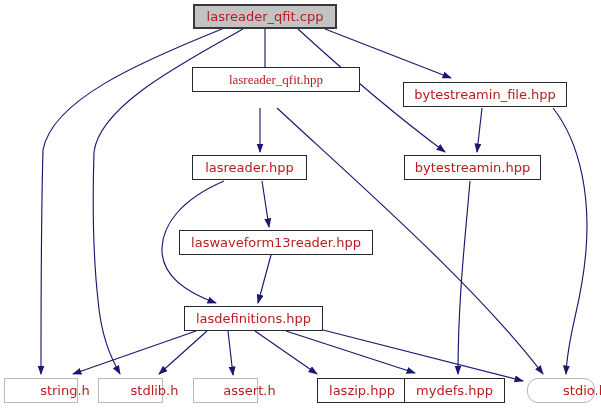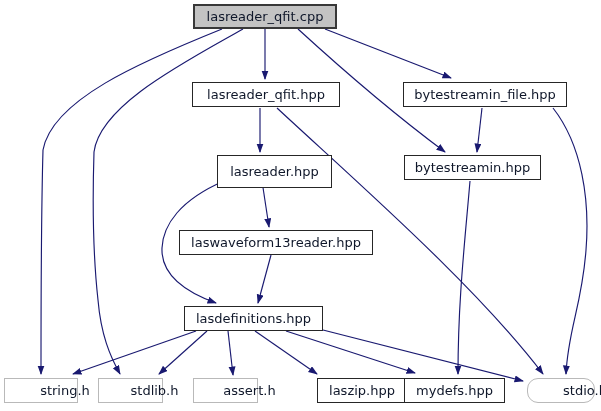--- a/index.html
+++ b/index.html
@@ -28,21 +28,21 @@
     stroke-width: 1.15;
   }
   .node {
     position: absolute;
     box-sizing: border-box;
     display: flex;
     align-items: center;
     justify-content: center;
     font-size: 13px;
     line-height: 1;
-    color: #0f172a;
+    color: #b91c1c;
     background: #ffffff;
     white-space: nowrap;
     z-index: 2;
   }
   .node.project { border: 1px solid #262626; }
   .node.system  { border: 1px solid #b9b9b9; padding-left: 48px; }
   .node.selected {
     border: 2px solid #383838;
     background: #c3c3c3;
   }
@@ -74,23 +74,23 @@
         <path d="M207,331 L159,374" class="edge" marker-end="url(#arrow)"></path>
         <path d="M228,331 L233,375" class="edge" marker-end="url(#arrow)"></path>
         <path d="M255,331 L317,374" class="edge" marker-end="url(#arrow)"></path>
         <path d="M286,331 L415,373" class="edge" marker-end="url(#arrow)"></path>
         <path d="M323,330 L523,381" class="edge" marker-end="url(#arrow)"></path>
         <path d="M470,181 C465,240 458,300 458,374" class="edge" marker-end="url(#arrow)"></path>
       </g>
   </svg>
 
 <div class="node selected" style="left: 193px; top: 4px; width: 144px; height: 25px;">lasreader_qfit.cpp</div>
-    <div class="node project" style="left: 192px; top: 82px; width: 148px; height: 25px;">lasreader_qfit.hpp</div>
+    <div class="node project" style="left: 192px; top: 67px; width: 168px; height: 25px; font-family: Liberation Serif, serif;">lasreader_qfit.hpp</div>
     <div class="node project" style="left: 403px; top: 82px; width: 164px; height: 25px; text-align: center;">bytestreamin_file.hpp</div>
-    <div class="node project" style="left: 217px; top: 155px; width: 115px; height: 33px;">lasreader.hpp</div>
+    <div class="node project" style="left: 192px; top: 155px; width: 115px; height: 25px;">lasreader.hpp</div>
     <div class="node project" style="left: 404px; top: 155px; width: 137px; height: 25px;">bytestreamin.hpp</div>
     <div class="node project" style="left: 179px; top: 230px; width: 194px; height: 25px;">laswaveform13reader.hpp</div>
     <div class="node project" style="left: 184px; top: 306px; width: 139px; height: 25px;">lasdefinitions.hpp</div>
     <div class="node system" style="left: 4px; top: 378px; width: 74px; height: 25px;">string.h</div>
     <div class="node system" style="left: 98px; top: 378px; width: 65px; height: 25px;">stdlib.h</div>
     <div class="node system" style="left: 193px; top: 378px; width: 65px; height: 25px;">assert.h</div>
     <div class="node project" style="left: 292px; top: 378px; width: 90px; height: 25px; margin-left: 25px;">laszip.hpp</div>
     <div class="node project" style="left: 404px; top: 378px; width: 101px; height: 25px;">mydefs.hpp</div>
     <div class="node system" style="left: 527px; top: 378px; width: 68px; height: 25px; border-radius: 11px;">stdio.h</div>
   </div>

